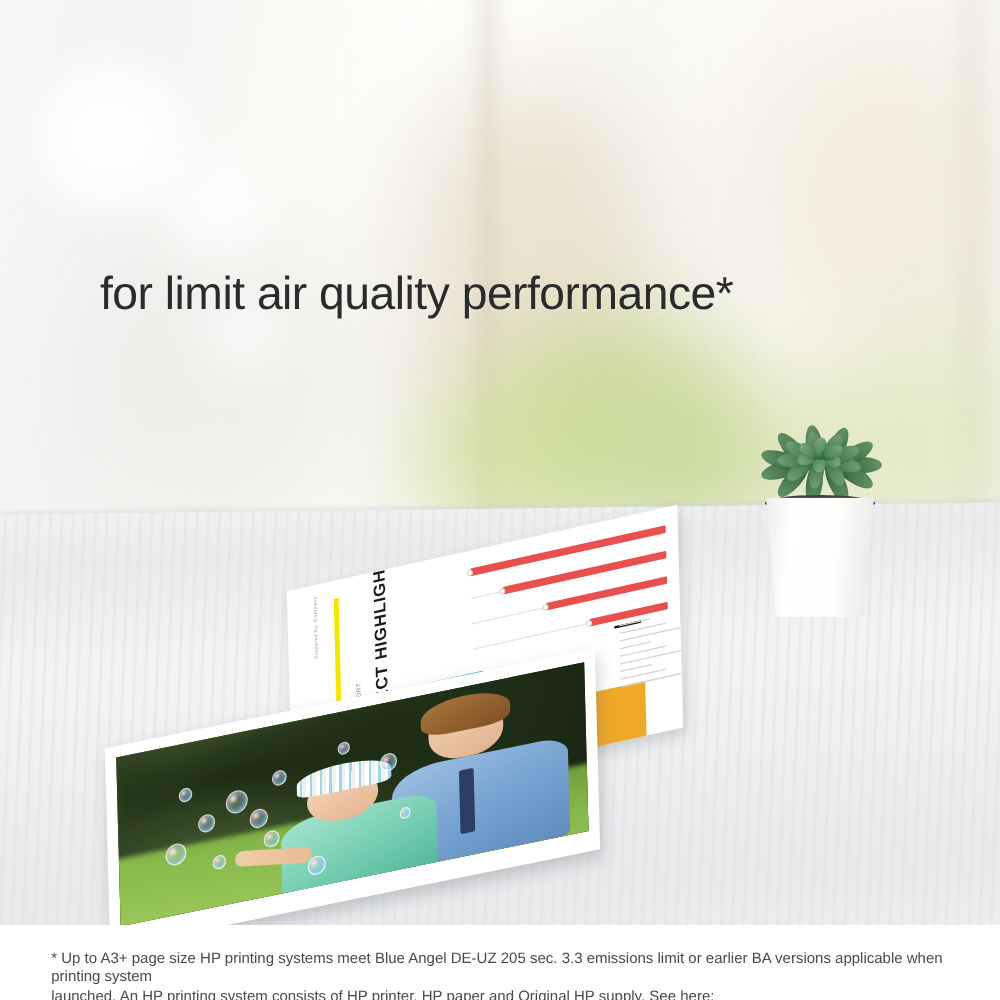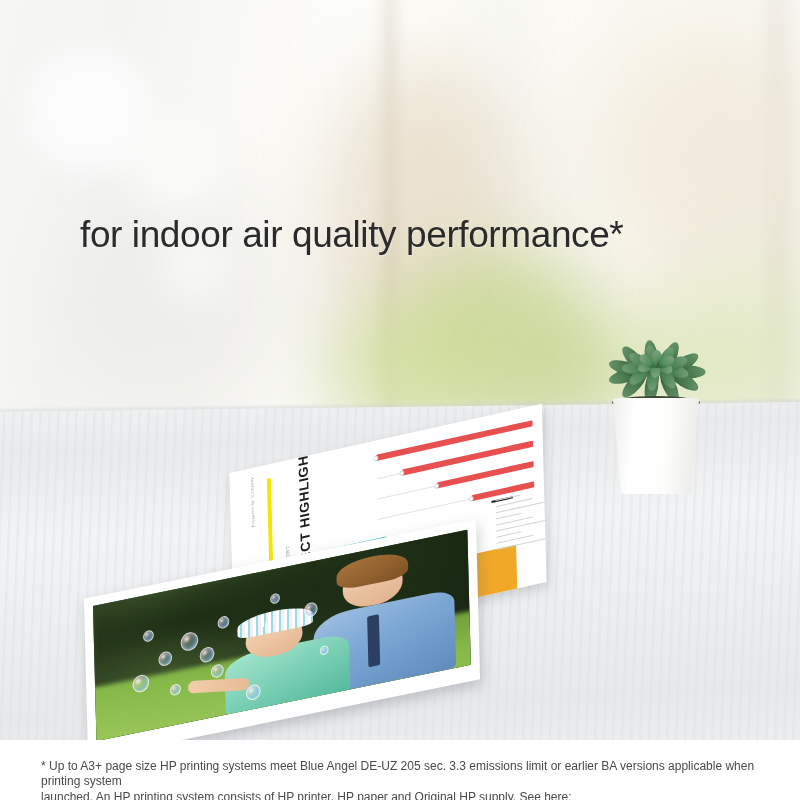--- a/index.html
+++ b/index.html
@@ -520,21 +520,21 @@
             <div class="bubble" style="left: 20%; top: 70%; width: 9px; height: 9px;"></div>
             <div class="bubble" style="left: 40%; top: 82%; width: 13px; height: 13px;"></div>
             <div class="bubble" style="left: 56%; top: 30%; width: 12px; height: 12px;"></div>
             <div class="bubble" style="left: 47%; top: 18%; width: 8px; height: 8px;"></div>
             <div class="bubble" style="left: 13%; top: 26%; width: 9px; height: 9px;"></div>
             <div class="bubble" style="left: 60%; top: 64%; width: 7px; height: 7px;"></div>
           </div>
       </div>
     </div>
 
-    <div class="subheadline">for indoor air quality performance*</div>
+    <div class="subheadline">for limit air quality performance*</div>
   </div>
 
   <div class="footer">
     <p>* Up to A3+ page size HP printing systems meet Blue Angel DE-UZ 205 sec. 3.3 emissions limit or earlier BA versions applicable when printing system
 launched. An HP printing system consists of HP printer, HP paper and Original HP supply. See here:
 https://produktinfo.blauer-engel.de/uploads/criteriafile/en/DE-UZ%20205-201701-en%20Criteria.pdf</p>
   </div>
 
 </div>
 

